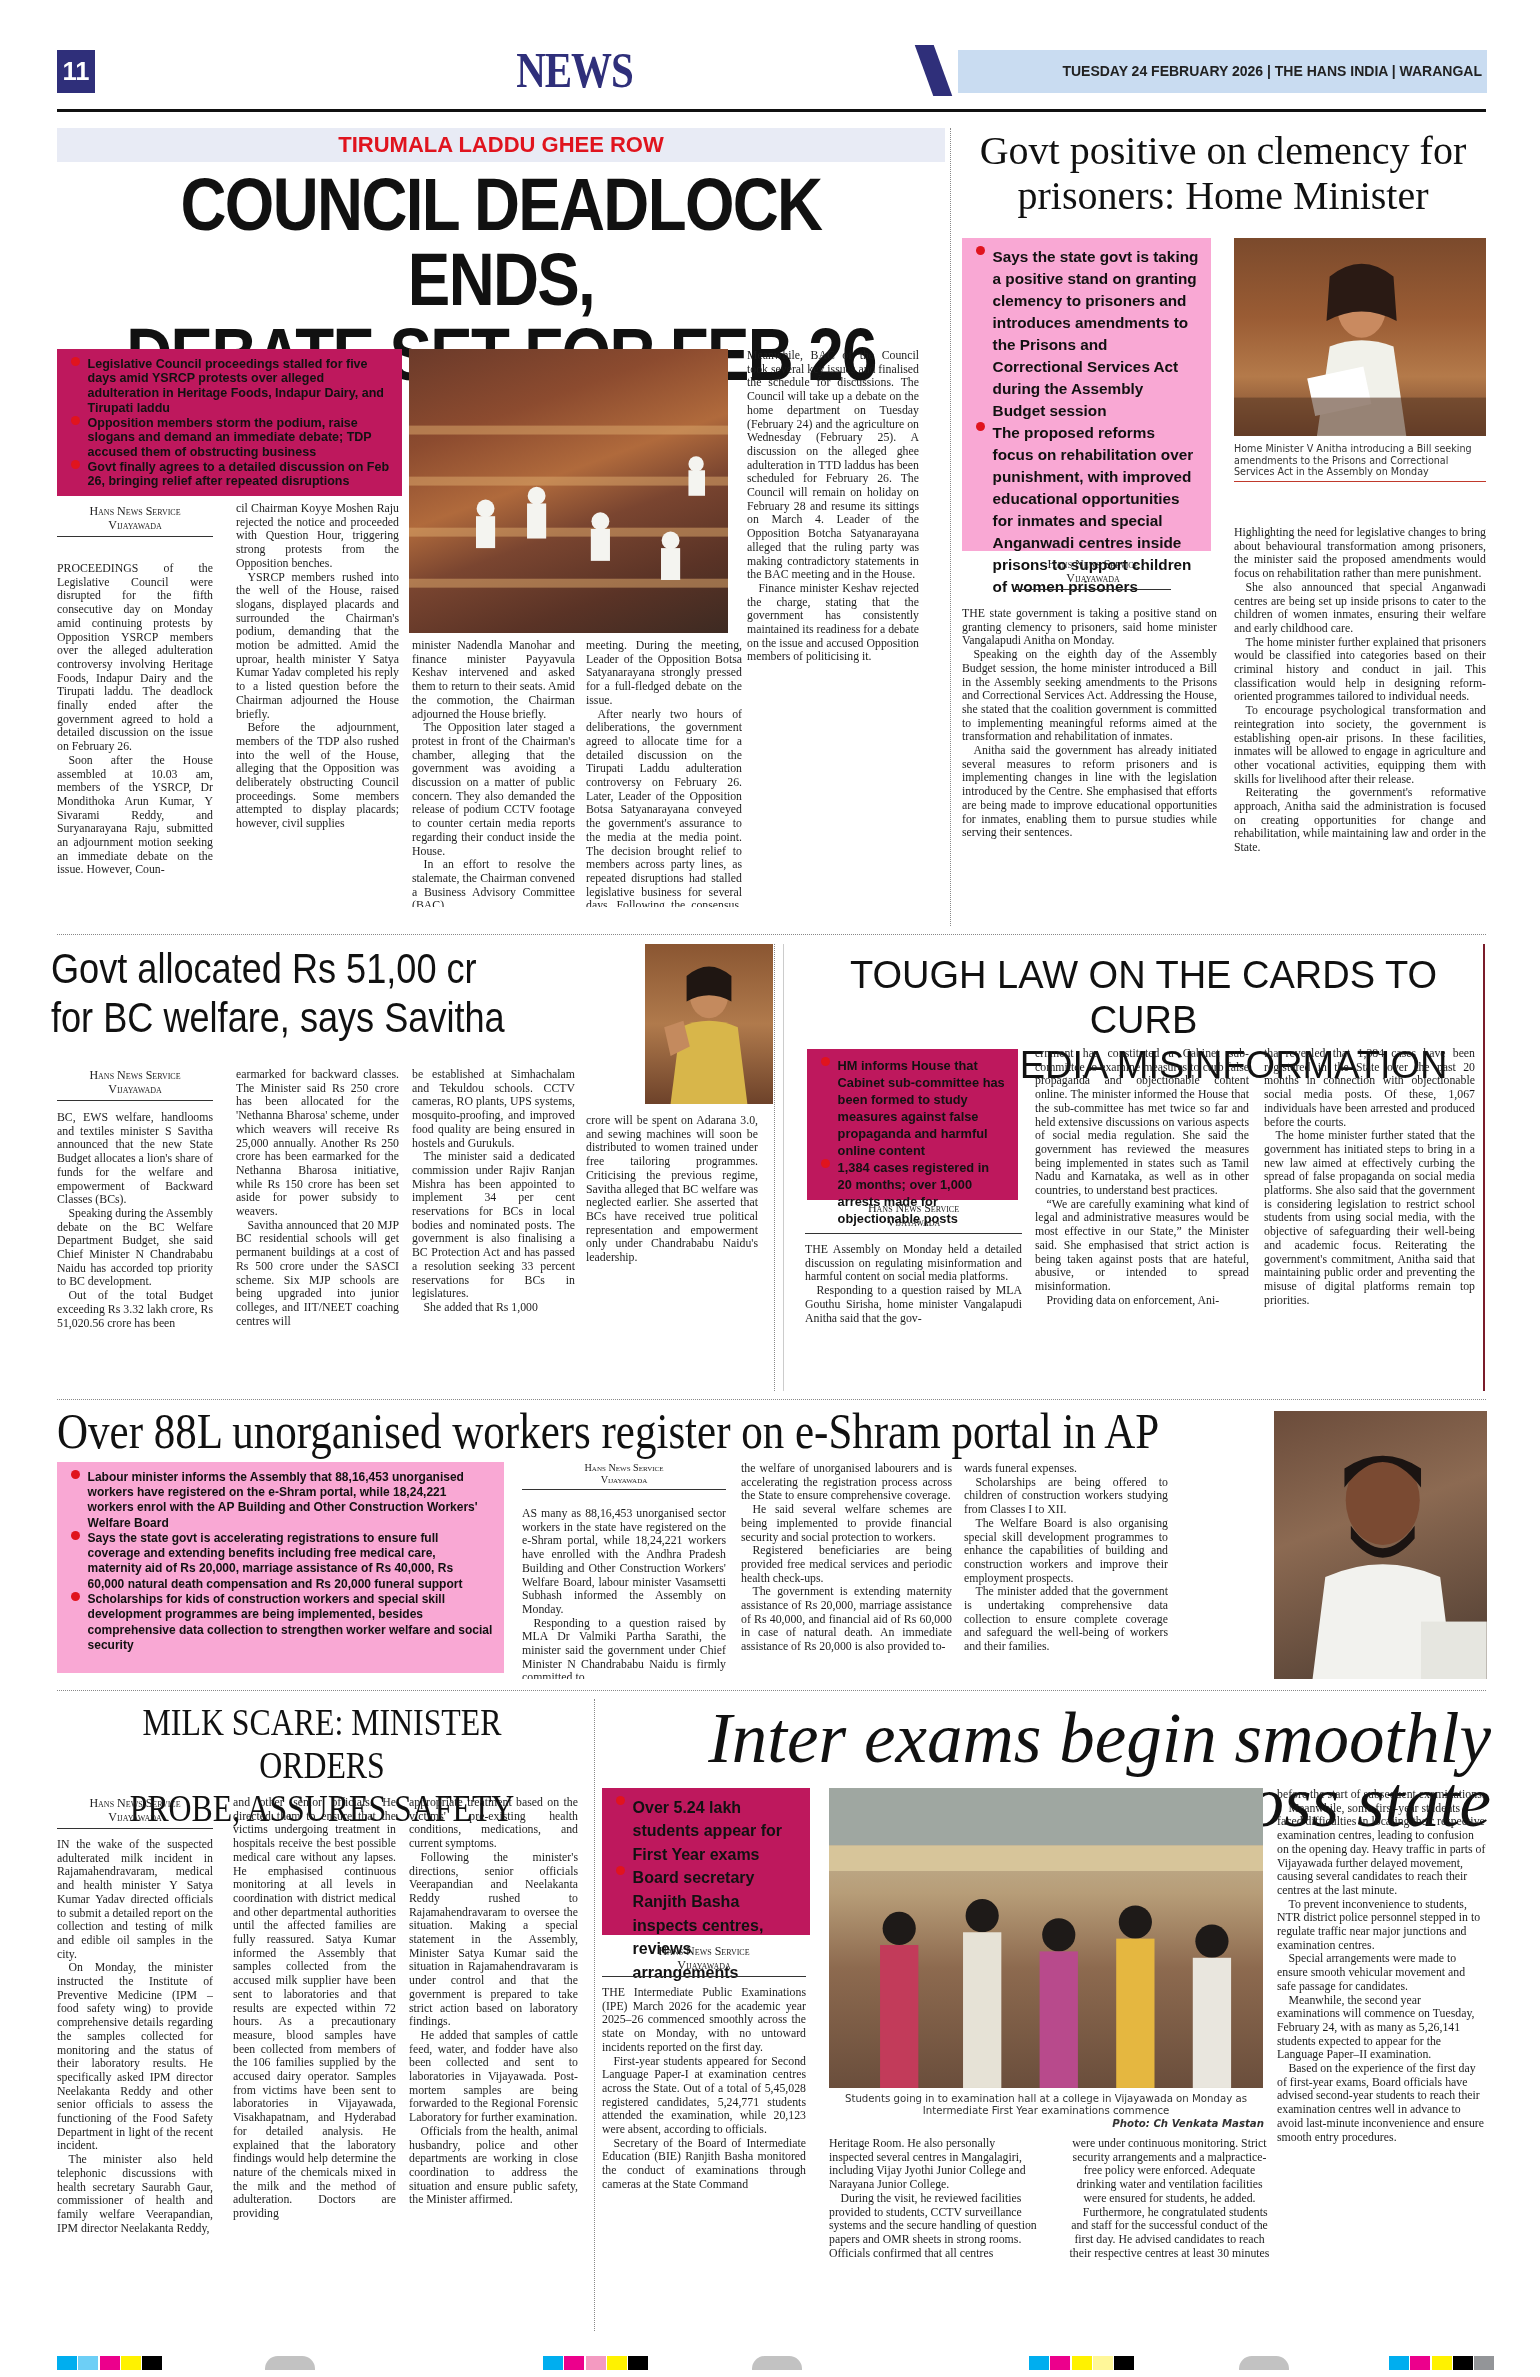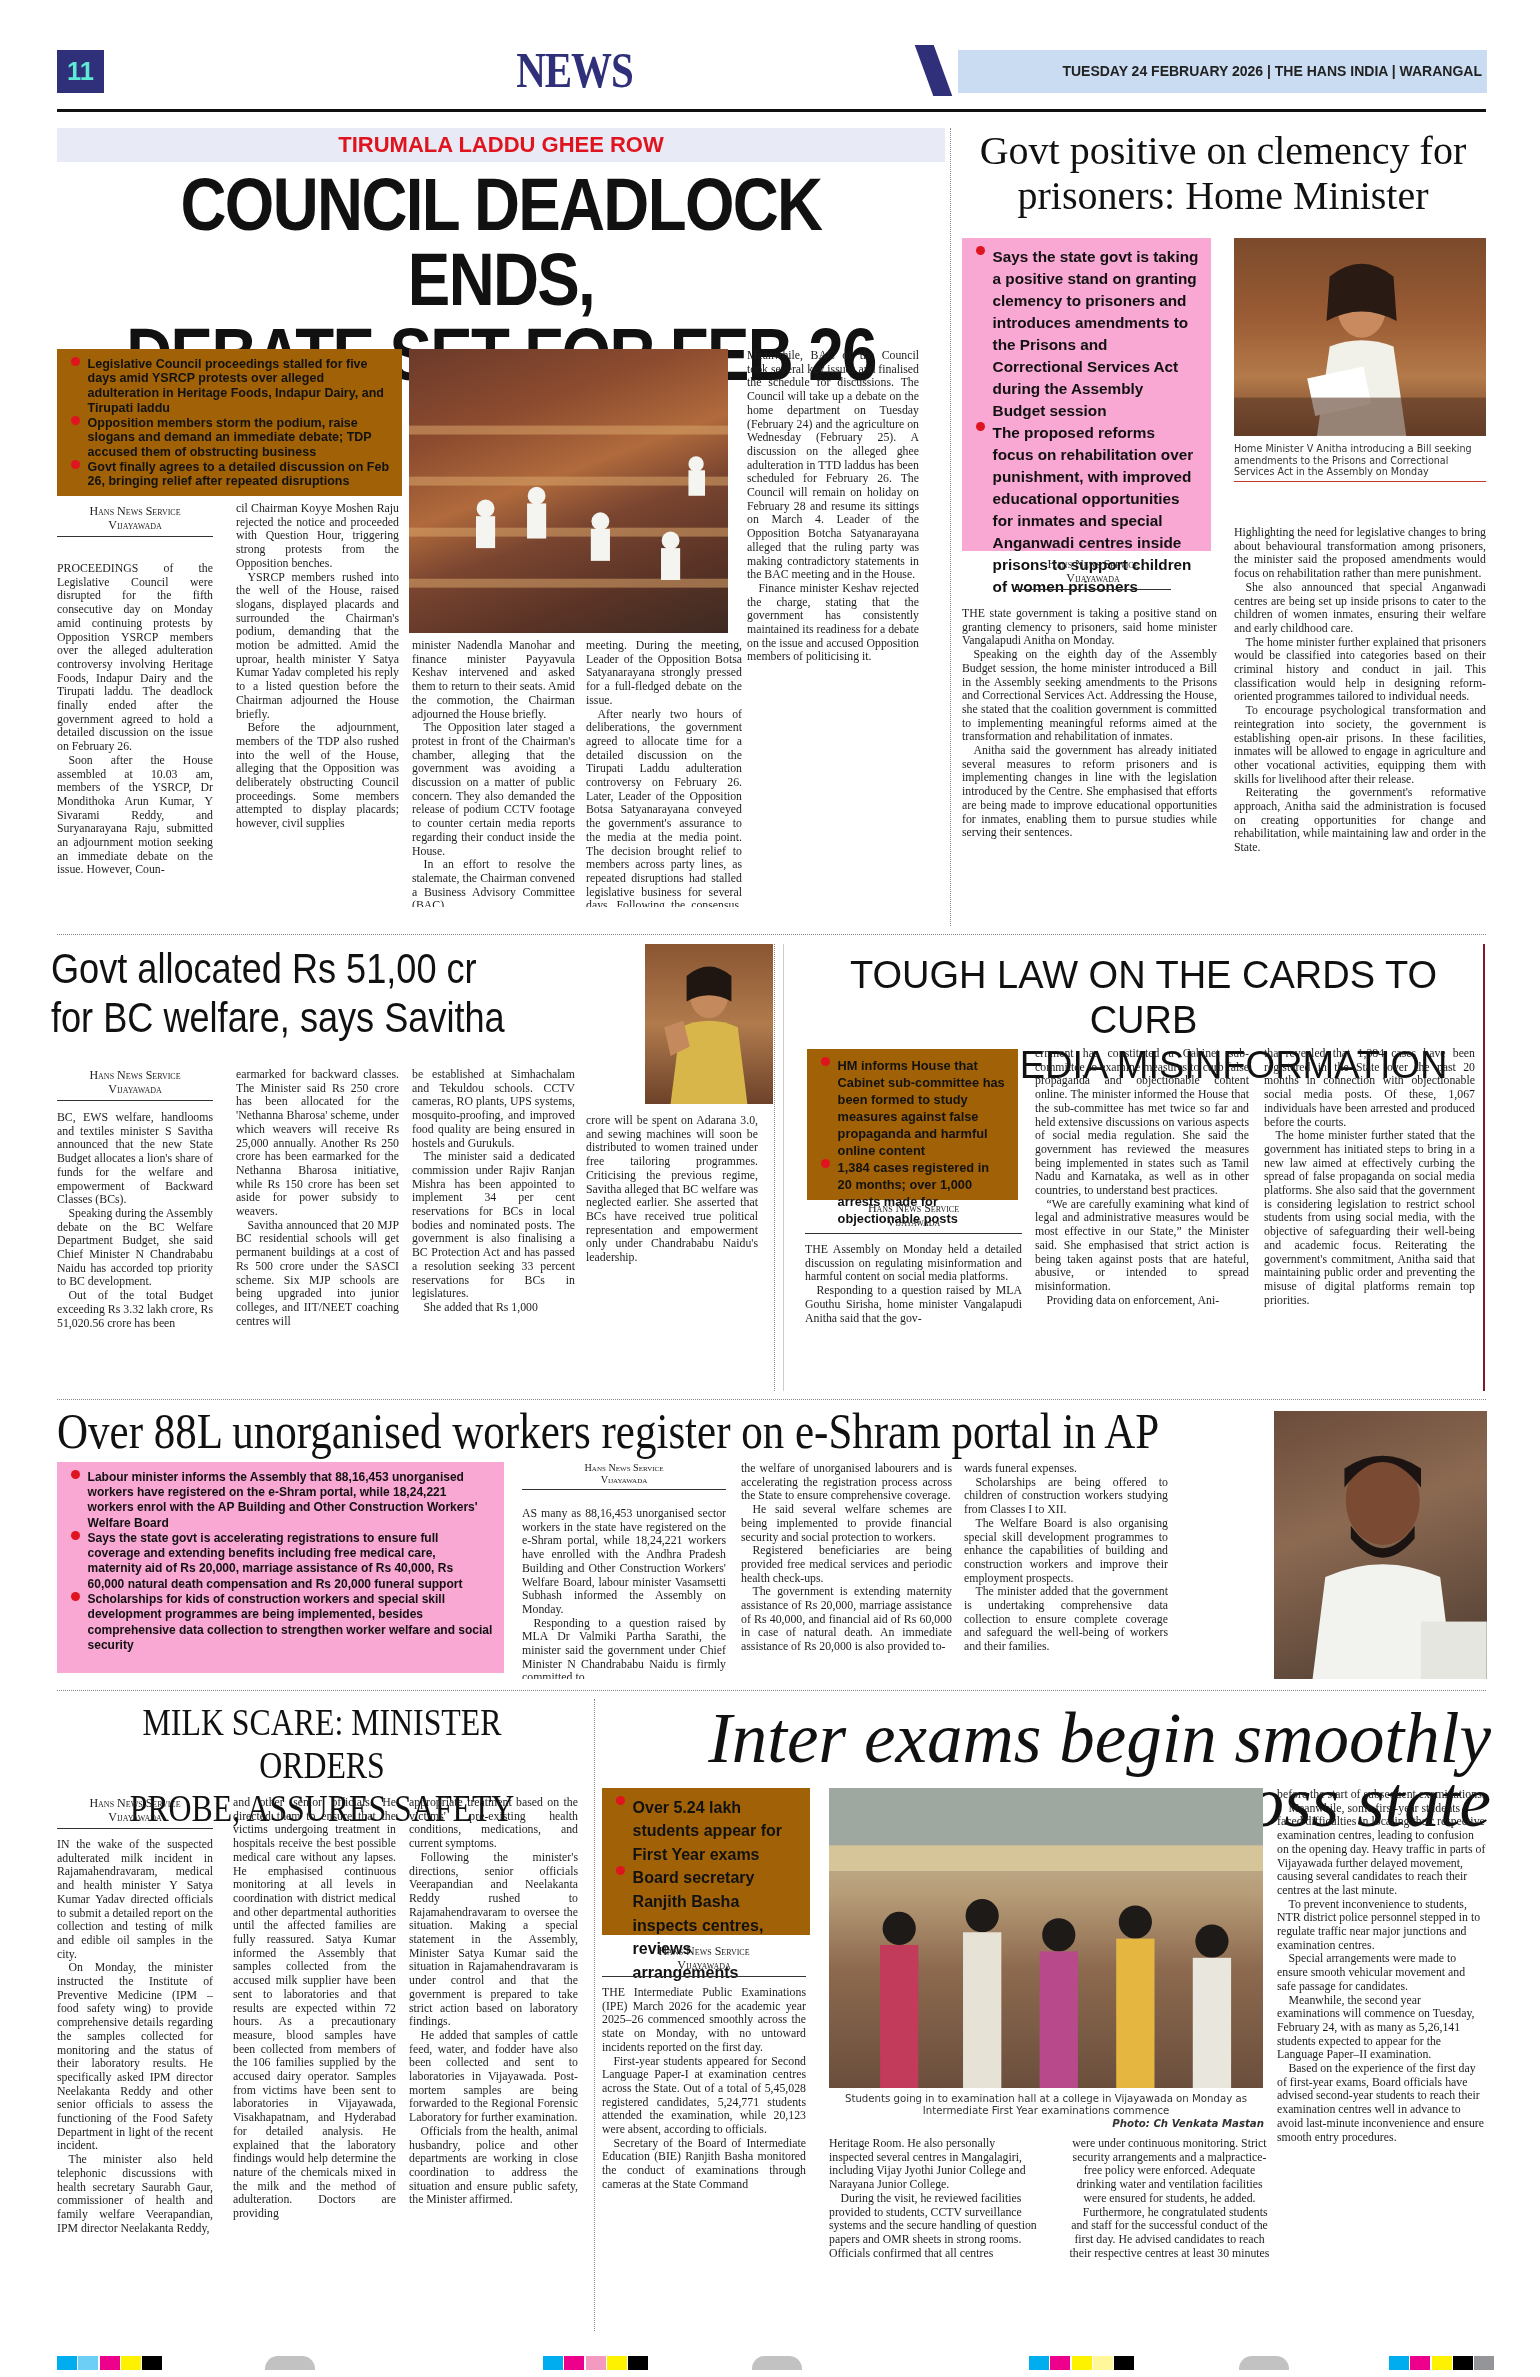--- a/index.html
+++ b/index.html
@@ -1,21 +1,21 @@
 <!DOCTYPE html>
 <html style="font-size:10.2px"><head>
 <meta charset="utf-8">
 <style>
   * { box-sizing: border-box; margin: 0; padding: 0; }
   html, body { width: 1541px; height: 2377px; background: #fff; overflow: hidden; }
   body { position: relative; font-family: "DejaVu Serif", serif; color: #1a1a1a; }
   .abs { position: absolute; }
 
   
-  .pagenum { left: 57px; top: 50px; width: 47px; height: 43px; background: #2f2f7a; color: #5eead4;
+  .pagenum { left: 57px; top: 50px; width: 38px; height: 43px; background: #2f2f7a; color: #ffffff;
     font-family: "Liberation Sans", sans-serif; font-weight: bold; font-size: 25.5px; text-align: center; line-height: 43px; }
   .section-title { left: 447px; top: 45px; width: 255px; height: 51px; text-align: center;
     font-family: "Liberation Serif", serif; font-weight: bold; font-size: 50px; color: #2f2f7a; letter-spacing: -1.3px; transform: scaleX(0.82); line-height: 51px; }
   .dateband { left: 958px; top: 50px; width: 529px; height: 43px; background: #c9dcf1; }
   .slash { left: 924px; top: 45px; width: 19px; height: 51px; background: #2f2f7a; transform: skewX(20deg); }
   .dateline { left: 1035px; top: 50px; width: 447px; height: 43px; line-height: 43px; text-align: right;
     font-family: "Liberation Sans", sans-serif; font-weight: bold; font-size: 14px; color: #222; }
   .rule-top { left: 57px; top: 109px; width: 1429px; height: 2.6px; background: #111; }
 
   .dotted-v { border-left: 1.3px dotted #888; width: 0; }
@@ -23,21 +23,21 @@
 
   
   .kicker { left: 57px; top: 128px; width: 888px; height: 34px; background: #e8ebf5; text-align: center;
     font-family: "Liberation Sans", sans-serif; font-weight: bold; font-size: 22px; color: #e0141e; line-height: 34px; }
   .hl-main { left: 57px; top: 167px; width: 888px; text-align: center; font-family: "Liberation Sans", sans-serif;
     font-weight: bold; font-size: 74px; line-height: 75px; letter-spacing: -1.9px; transform: scaleX(0.86); transform-origin: center top; color: #111; }
 
   .hl-serif { font-family: "Liberation Serif", serif; color: #111; text-align: center; }
   .hl-sans { font-family: "Liberation Sans", sans-serif; color: #111; text-align: center; }
 
-  .box { background: #a16207; padding: 7.7px 11.5px 7.7px 14px; font-family: "Liberation Sans", sans-serif; font-weight: bold; color: #111; }
+  .box { background: #be185d; padding: 7.7px 11.5px 7.7px 14px; font-family: "Liberation Sans", sans-serif; font-weight: bold; color: #111; }
   .box.grey { background: #f9a8d4; }
   .bullet { position: relative; padding-left: 16.6px; }
   .bullet::before { content: ""; position: absolute; left: 0; width: 9px; height: 9px; border-radius: 50%; background: #e0141e; }
 
   .byline { text-align: center; font-family: "Liberation Serif", serif; font-variant: small-caps; font-size: 12px; line-height: 14px; color: #222; border-bottom: 1.3px solid #333; padding-bottom: 3.8px; }
 
   .col { font-family: "Liberation Serif", serif; font-size: 11.8px; line-height: 13.7px; text-align: justify; color: #1c1c1c; hyphens: auto; }
   .col p { text-indent: 11.5px; }
   .col p:first-child { text-indent: 0; }
 

